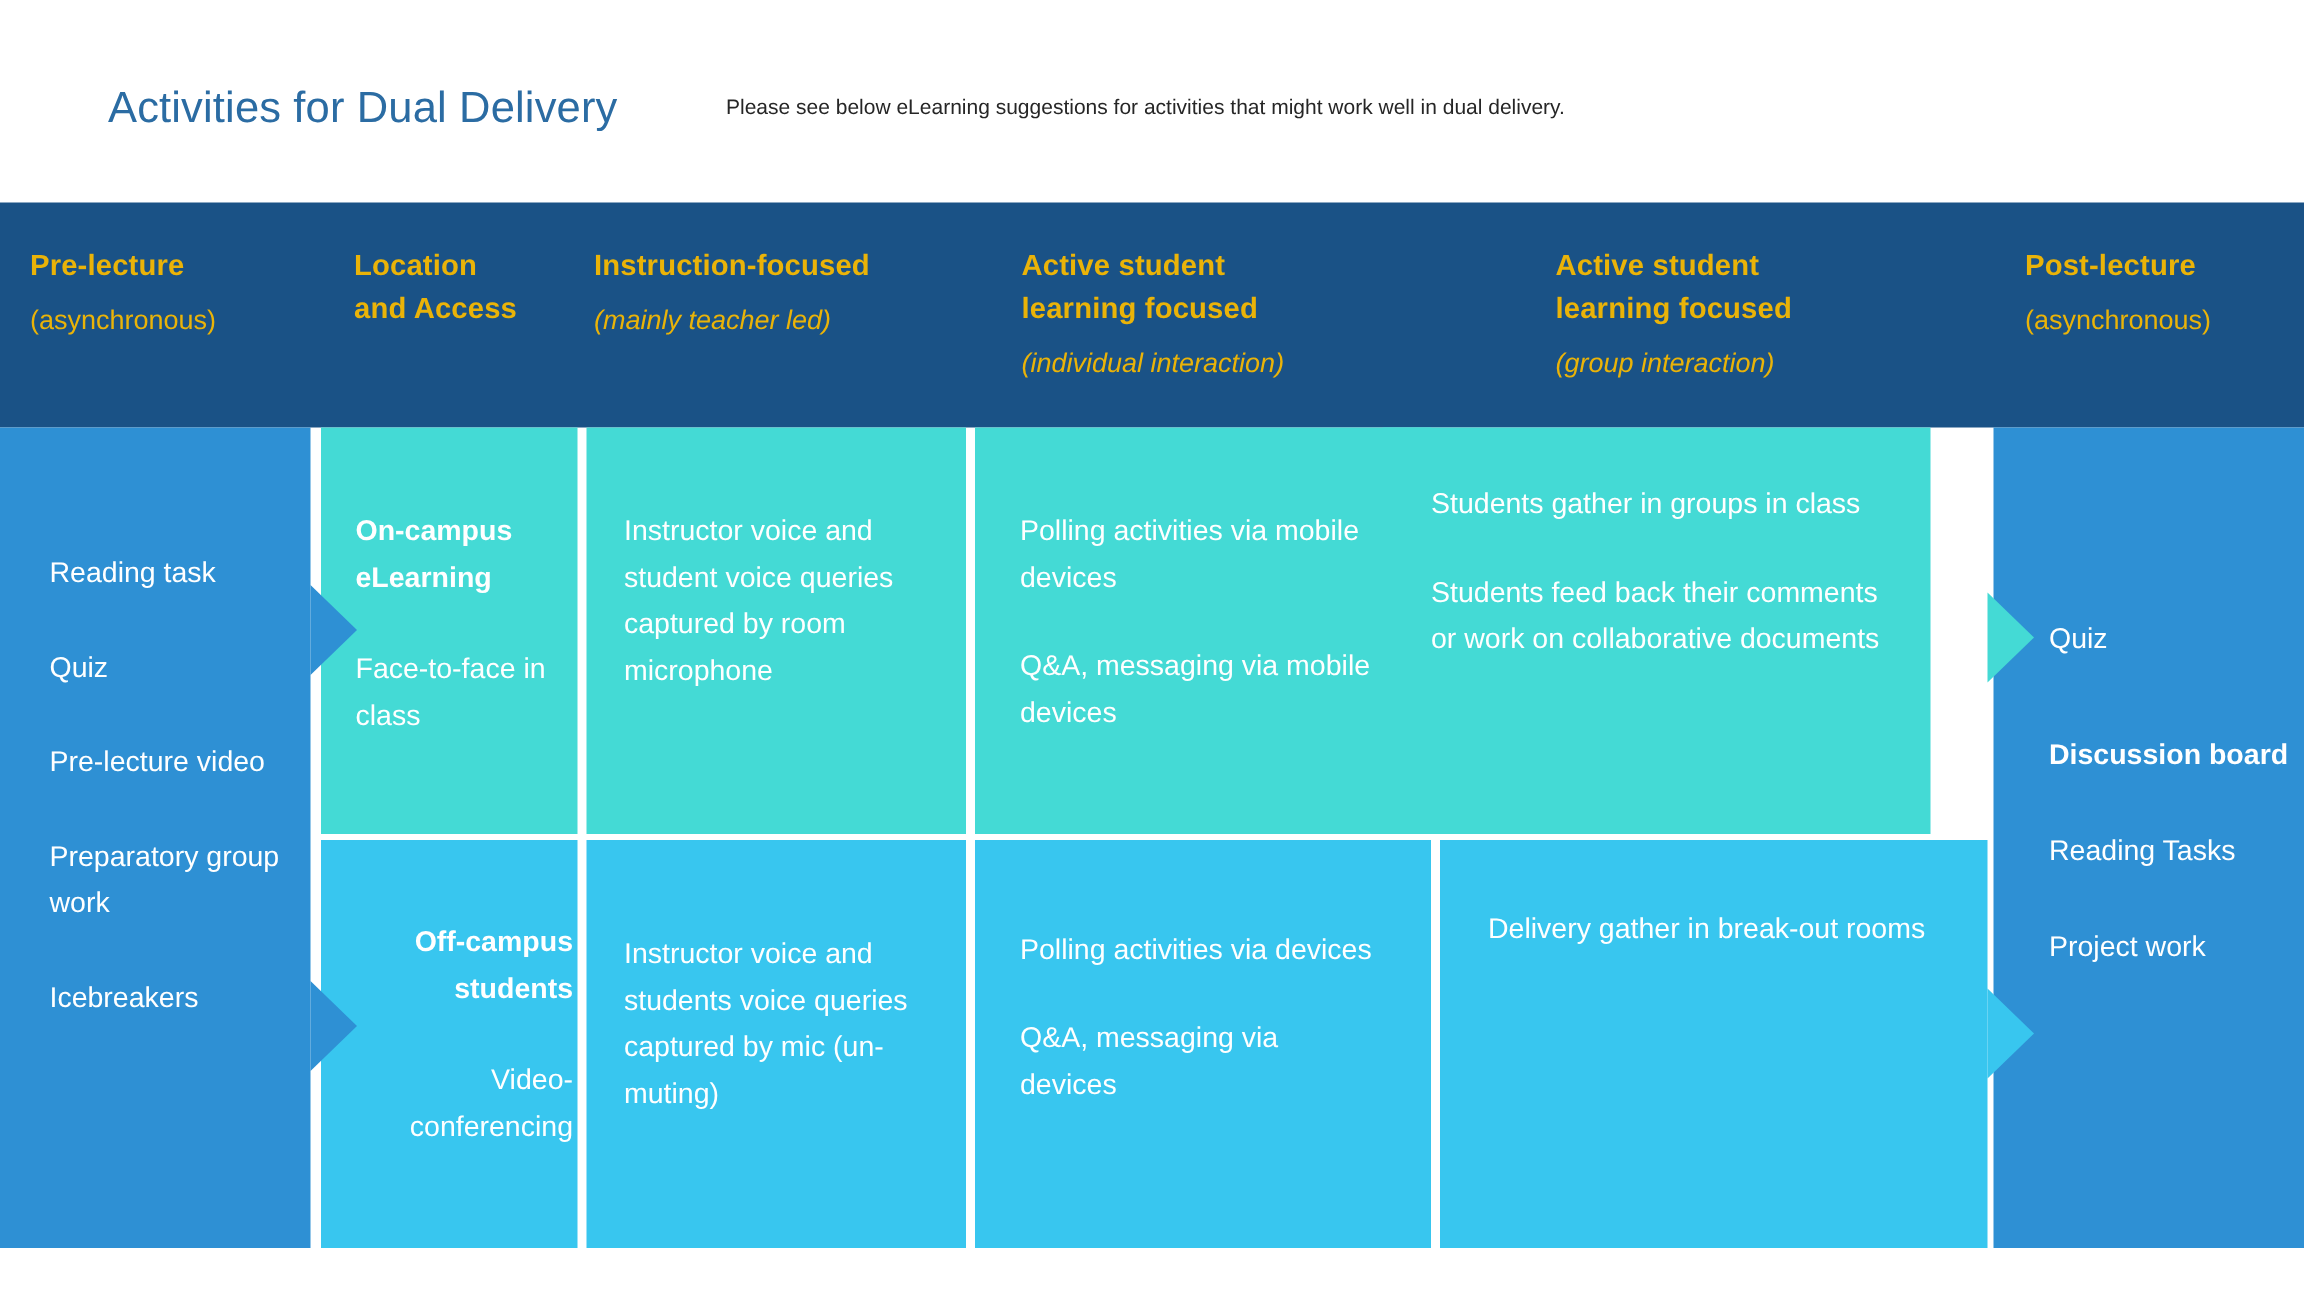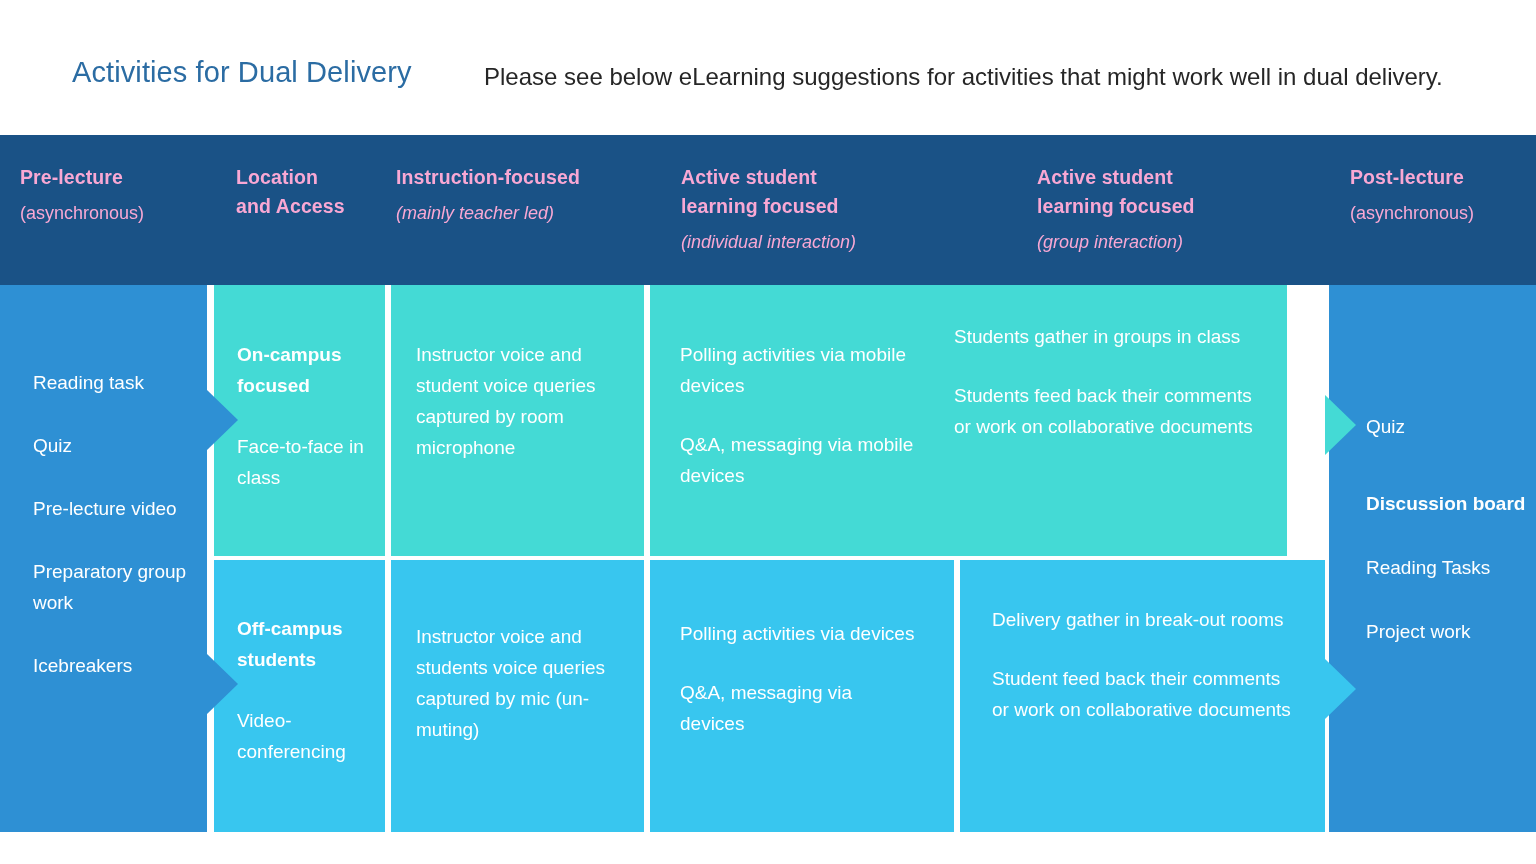--- a/index.html
+++ b/index.html
@@ -37,40 +37,40 @@
     font-size: 29px;
     font-weight: 400;
     color: #2b6ca3;
     letter-spacing: 0.1px;
     white-space: nowrap;
   }
   .subtitle {
     position: absolute;
     left: 484px;
     top: 43px;
-    font-size: 24px;
+    font-size: 14px;
     font-weight: 400;
     color: #262626;
     white-space: nowrap;
   }
 
   
   .headerstrip {
     position: absolute;
     left: 0;
     top: 115px;
     width: 1536px;
     height: 150px;
     background: #1a5286;
   }
   .hcol {
     position: absolute;
     top: 0;
     height: 150px;
-    color: #f9a8d4;
+    color: #eab308;
     box-sizing: border-box;
   }
   .hcol .h-main {
     font-size: 19.5px;
     font-weight: bold;
     line-height: 29px;
     letter-spacing: 0.1px;
   }
   .hcol .h-sub {
     font-size: 18px;
@@ -181,21 +181,21 @@
         <div class="listitem" style="margin-bottom:32px;">Preparatory group work</div>
         <div class="listitem">Icebreakers</div>
       </div>
     </div>
 
     <div class="arrow" style="left:207px; top:105px; border-left:31px solid #2e90d4;"></div>
     <div class="arrow" style="left:207px; top:369px; border-left:31px solid #2e90d4;"></div>
 
     <div class="cell" style="left:214px; top:0px; width:171px; height:271px; background:#44dad5;">
       <div style="position:absolute; left:23px; top:54px; width:140px;">
-        <div class="celltext bold">On-campus focused</div>
+        <div class="celltext bold">On-campus eLearning</div>
         <div class="celltext" style="margin-top:30px;">Face-to-face in class</div>
       </div>
     </div>
 
     <div class="cell" style="left:391px; top:0px; width:253px; height:271px; background:#44dad5;">
       <div class="celltext" style="position:absolute; left:25px; top:54px; width:205px;">Instructor voice and student voice queries captured by room microphone</div>
     </div>
 
     <div class="cell" style="left:650px; top:0px; width:304px; height:271px; background:#44dad5;">
       <div style="position:absolute; left:30px; top:54px; width:245px;">
@@ -205,41 +205,40 @@
     </div>
 
     <div class="cell" style="left:922px; top:0px; width:365px; height:271px; background:#44dad5;">
       <div style="position:absolute; left:32px; top:36px; width:300px;">
         <div class="celltext para">Students gather in groups in class</div>
         <div class="celltext para">Students feed back their comments or work on collaborative documents</div>
       </div>
     </div>
 
     <div class="cell" style="left:214px; top:275px; width:171px; height:272px; background:#38c6ef;">
-      <div style="position:absolute; left:23px; top:53px; width:145px;">
+      <div style="position:absolute; left:23px; top:53px; width:145px;text-align:right;">
         <div class="celltext bold">Off-campus students</div>
         <div class="celltext" style="margin-top:30px;">Video-conferencing</div>
       </div>
     </div>
 
     <div class="cell" style="left:391px; top:275px; width:253px; height:272px; background:#38c6ef;">
       <div class="celltext" style="position:absolute; left:25px; top:61px; width:215px;">Instructor voice and students voice queries captured by mic (un-muting)</div>
     </div>
 
     <div class="cell" style="left:650px; top:275px; width:304px; height:272px; background:#38c6ef;">
       <div style="position:absolute; left:30px; top:58px; width:235px;">
         <div class="celltext para">Polling activities via devices</div>
         <div class="celltext para">Q&amp;A, messaging via devices</div>
       </div>
     </div>
 
     <div class="cell" style="left:960px; top:275px; width:365px; height:272px; background:#38c6ef;">
       <div style="position:absolute; left:32px; top:44px; width:300px;">
         <div class="celltext para">Delivery gather in break-out rooms</div>
-        <div class="celltext para">Student feed back their comments or work on collaborative documents</div>
       </div>
     </div>
 
     <div class="arrow" style="left:1325px; top:110px; border-left:31px solid #44dad5;"></div>
     <div class="arrow" style="left:1325px; top:374px; border-left:31px solid #38c6ef;"></div>
 
     <div class="cell" style="left:1329px; top:0px; width:207px; height:547px; background:#2e90d4;">
       <div style="position:absolute; left:37px; top:126px; width:165px;">
         <div class="listitem" style="margin-bottom:46px;">Quiz</div>
         <div class="listitem" style="margin-bottom:33px;font-weight:bold;">Discussion board</div>

